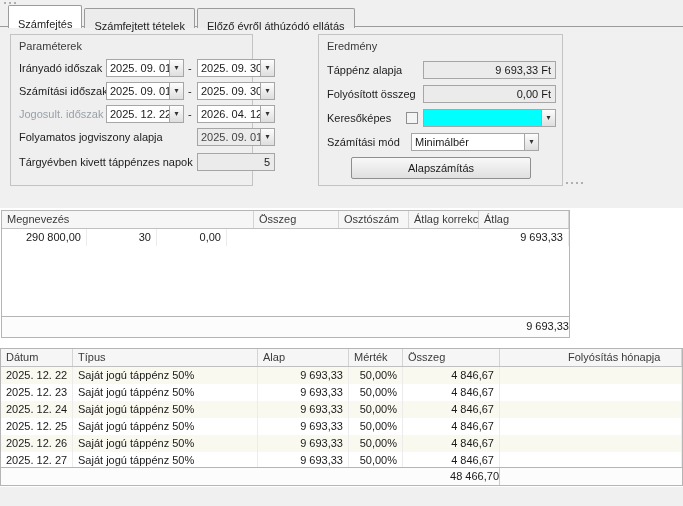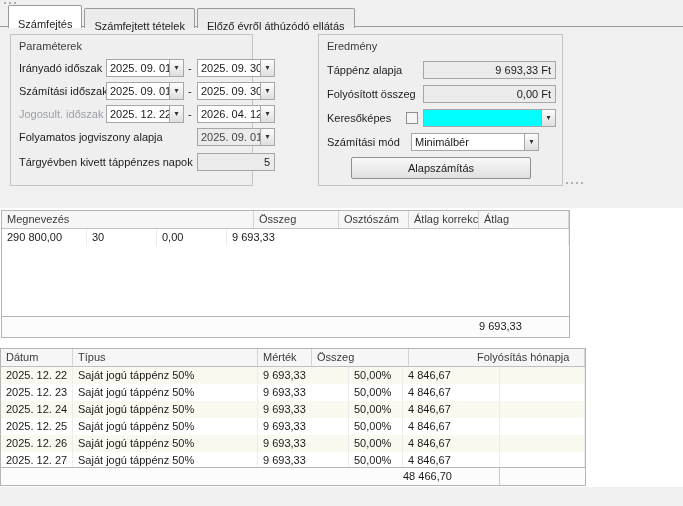--- a/index.html
+++ b/index.html
@@ -39,21 +39,21 @@
 
   .btn-std { position:absolute; border:1px solid #8f8f8f; background:linear-gradient(#f8f8f8,#e0e0e0); text-align:center; line-height:20px; border-radius:2px; color:#1a1a1a; }
 
   
   .grid { position:absolute; background:#ffffff; border:1px solid #b5b5b5; }
   .g-header { display:flex; background:#f6f6f6; border-bottom:1px solid #c0c0c0; height:18px; }
   .g-header .c { border-right:1px solid #d4d4d4; padding:0 5px; line-height:17px; color:#3a3a3a; white-space:nowrap; overflow:hidden; }
   .g-row { display:flex; height:17px; background:#ffffff; }
   .g-row .c { border-right:1px solid #ececec; padding:0 5px; line-height:17px; white-space:nowrap; overflow:hidden; }
   .g-row.alt { background:#f9f9f0; }
-  .num { text-align:left; }
+  .num { text-align:right; }
   .center { text-align:center; }
   .g-footer { position:absolute; bottom:0; left:0; right:0; border-top:1px solid #b5b5b5; display:flex; background:#fcfcfc; }
 
   
   .v-name{width:252px;} .v-sum{width:85px;} .v-div{width:70px;} .v-corr{width:70px;} .v-avg{flex:1;}
   
   .w-date{width:72px;} .w-type{width:185px;} .w-base{width:91px;} .w-rate{width:54px;} .w-amount{width:97px;} .w-pay{width:63px;margin-top:20px;} .w-month{flex:1;}
 
   .expander { color:#777; font-size:9px; margin-right:6px; }
   .g1-footer-val { line-height:19px; }
@@ -172,24 +172,25 @@
     </div>
     <div class="g-footer" style="height:21px;">
       <div class="c v-name"></div>
         <div class="c v-sum"></div>
         <div class="c v-div"></div>
         <div class="c v-corr"></div>
       <div class="c v-avg num g1-footer-val">9 693,33</div>
     </div>
   </div>
 
-  <div class="grid" style="left:0px;top:348px;width:586px;height:138px;">
+  <div class="grid" style="left:0px;top:348px;width:683px;height:138px;">
     <div class="g-header">
       <div class="c w-date">Dátum</div>
       <div class="c w-type">Típus</div>
+      <div class="c w-base">Alap</div>
       <div class="c w-rate">Mérték</div>
       <div class="c w-amount">Összeg</div>
       <div class="c w-pay">Folyósít</div>
       <div class="c w-month">Folyósítás hónapja</div>
     </div>
 
     <div class="g-row alt">
       <div class="c w-date">2025. 12. 22</div>
       <div class="c w-type">Saját jogú táppénz 50%</div>
       <div class="c w-base num">9 693,33</div>

